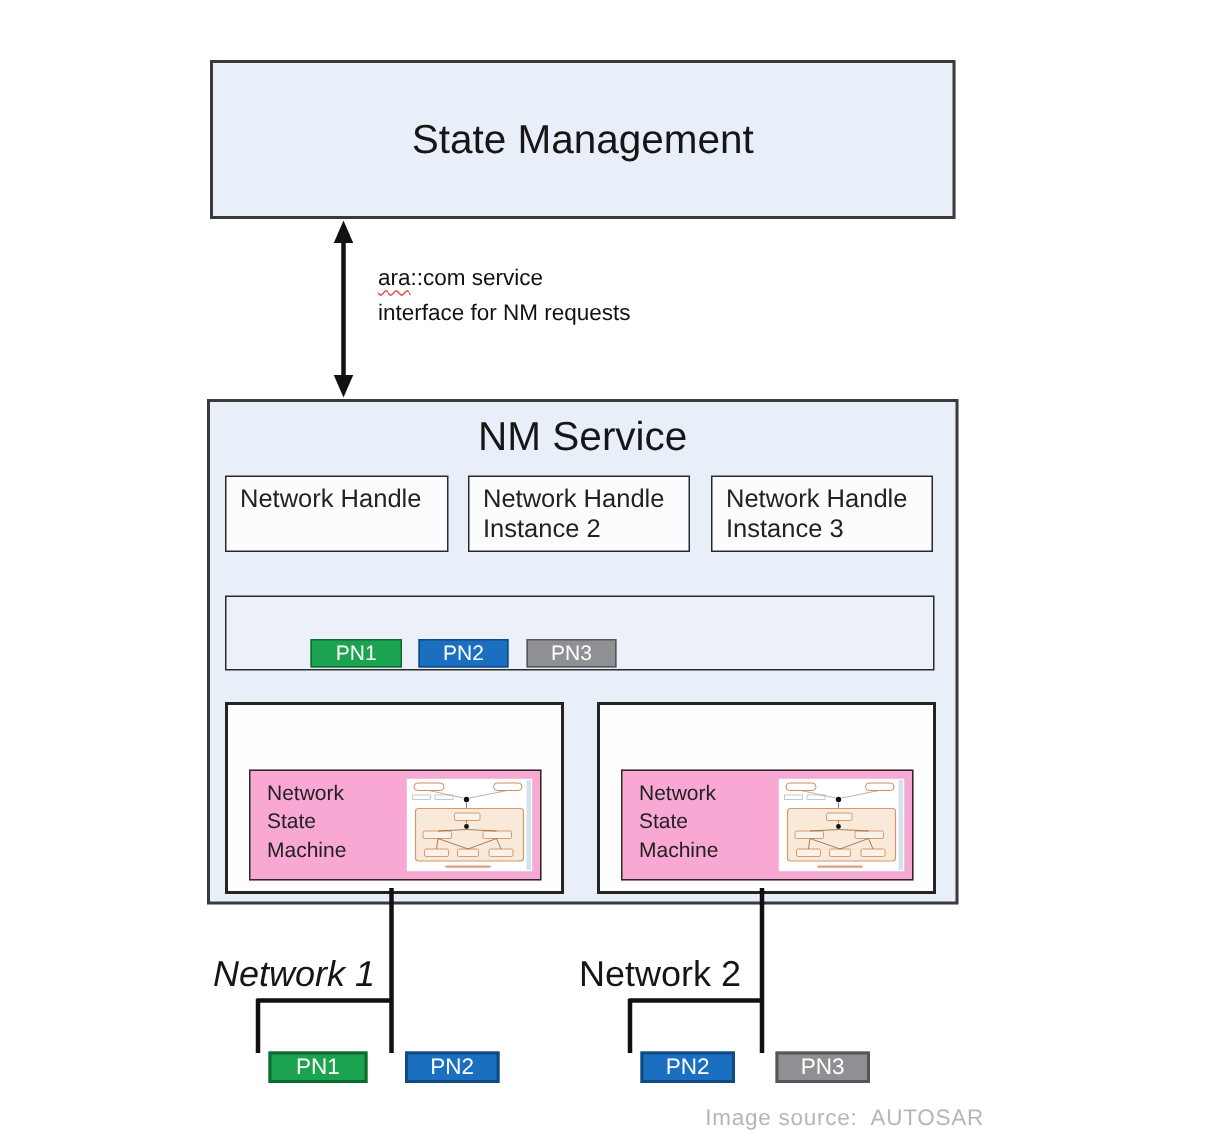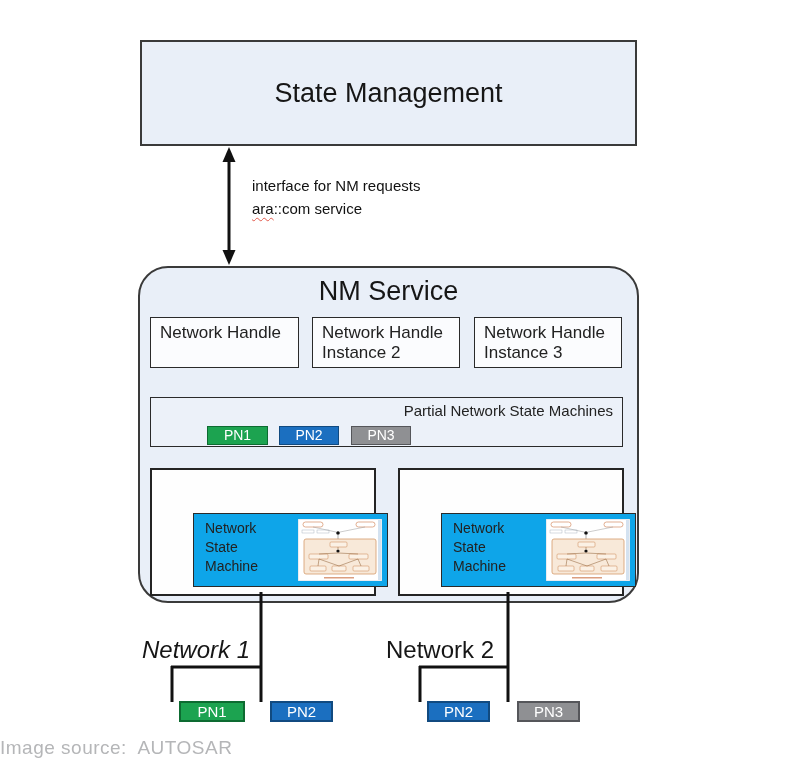--- a/index.html
+++ b/index.html
@@ -35,81 +35,80 @@
   }
   .pn-badge.big{height:21px;border-width:2px;font-size:15px;line-height:17px;}
   .instance{
     position:absolute;top:200px;width:226px;height:128px;background:#fefefe;
     border:2px solid #242424;box-sizing:border-box;
   }
   .instance-title{
     position:absolute;left:0;right:0;top:7px;text-align:center;font-size:24px;color:#161616;
   }
   .nsm-box{
-    position:absolute;left:14px;top:43px;width:195px;height:74px;background:#0ea5e9;
-    border:1.5px solid #2a2a2a;box-sizing:border-box;margin-left:27px;
+    position:absolute;left:14px;top:43px;width:195px;height:74px;background:#f9a8d4;
+    border:1.5px solid #2a2a2a;box-sizing:border-box;
   }
   .nsm-text{
     position:absolute;left:11px;top:5px;font-size:14px;line-height:19px;color:#222;
   }
   .thumb{position:absolute;top:5px;right:5px;width:84px;height:62px;}
   .arrow-label{
     position:absolute;left:252px;top:174px;font-size:15px;line-height:23px;color:#111;
   }
   .misspelled{
     text-decoration:underline;text-decoration-style:wavy;
     text-decoration-color:#e25b4e;text-decoration-thickness:1px;text-underline-offset:3px;
   }
   .network-label{
     position:absolute;top:636px;font-size:24px;color:#161616;
   }
   .caption{
-    position:absolute;left:0;right:0;top:737px;text-align:left;
-    font-size:19px;color:#b5b6b8;white-space:pre;letter-spacing:0.5px;
+    position:absolute;left:0;right:0;top:737px;text-align:right;
+    font-size:15px;color:#b5b6b8;white-space:pre;letter-spacing:0.5px;
   }
   svg{display:block;}
   .overlay{position:absolute;left:0;top:0;pointer-events:none;}
 </style>
 </head>
 <body>
 
 <div class="page">
 
   <div class="panel" style="left:140px;top:40px;width:497px;height:106px;">
     <div class="sm-title">State Management</div>
   </div>
 
   <svg class="overlay" width="812" height="758">
     <line x1="229" y1="158" x2="229" y2="254" stroke="#111" stroke-width="3"></line>
     <polygon points="229,147 222.5,162 235.5,162" fill="#111"></polygon>
     <polygon points="229,265 222.5,250 235.5,250" fill="#111"></polygon>
   </svg>
 
   <div class="arrow-label">
+    <div><span class="misspelled">ara</span><span>::com service</span></div>
     <div>interface for NM requests</div>
-    <div><span class="misspelled">ara</span><span>::com service</span></div>
   </div>
 
-  <div class="panel" style="left:138px;top:266px;width:501px;height:337px;border-radius:30px;">
+  <div class="panel" style="left:138px;top:266px;width:501px;height:337px;">
     <div class="nm-title">NM Service</div>
 
     <div class="handle-box" style="left:10px;width:149px;">
       <div>Network Handle</div>
     </div>
     <div class="handle-box" style="left:172px;width:148px;">
       <div>Network Handle</div>
       <div>Instance 2</div>
     </div>
     <div class="handle-box" style="left:334px;width:148px;">
       <div>Network Handle</div>
       <div>Instance 3</div>
     </div>
 
     <div class="partial-box">
-      <div class="partial-title">Partial Network State Machines</div>
       <div class="pn-badge" style="left: 16px; top: 28px; width: 61px; background-color: rgb(28, 163, 80); border-color: rgb(13, 107, 49);">PN1</div>
       <div class="pn-badge" style="left: 88px; top: 28px; width: 60px; background-color: rgb(27, 111, 192); border-color: rgb(17, 74, 128);">PN2</div>
       <div class="pn-badge" style="left: 160px; top: 28px; width: 60px; background-color: rgb(143, 144, 147); border-color: rgb(85, 86, 90);">PN3</div>
     </div>
 
     <div class="instance" style="left:10px;">
       <div class="nsm-box">
         <div class="nsm-text">
           <div>Network</div>
           <div>State</div>

